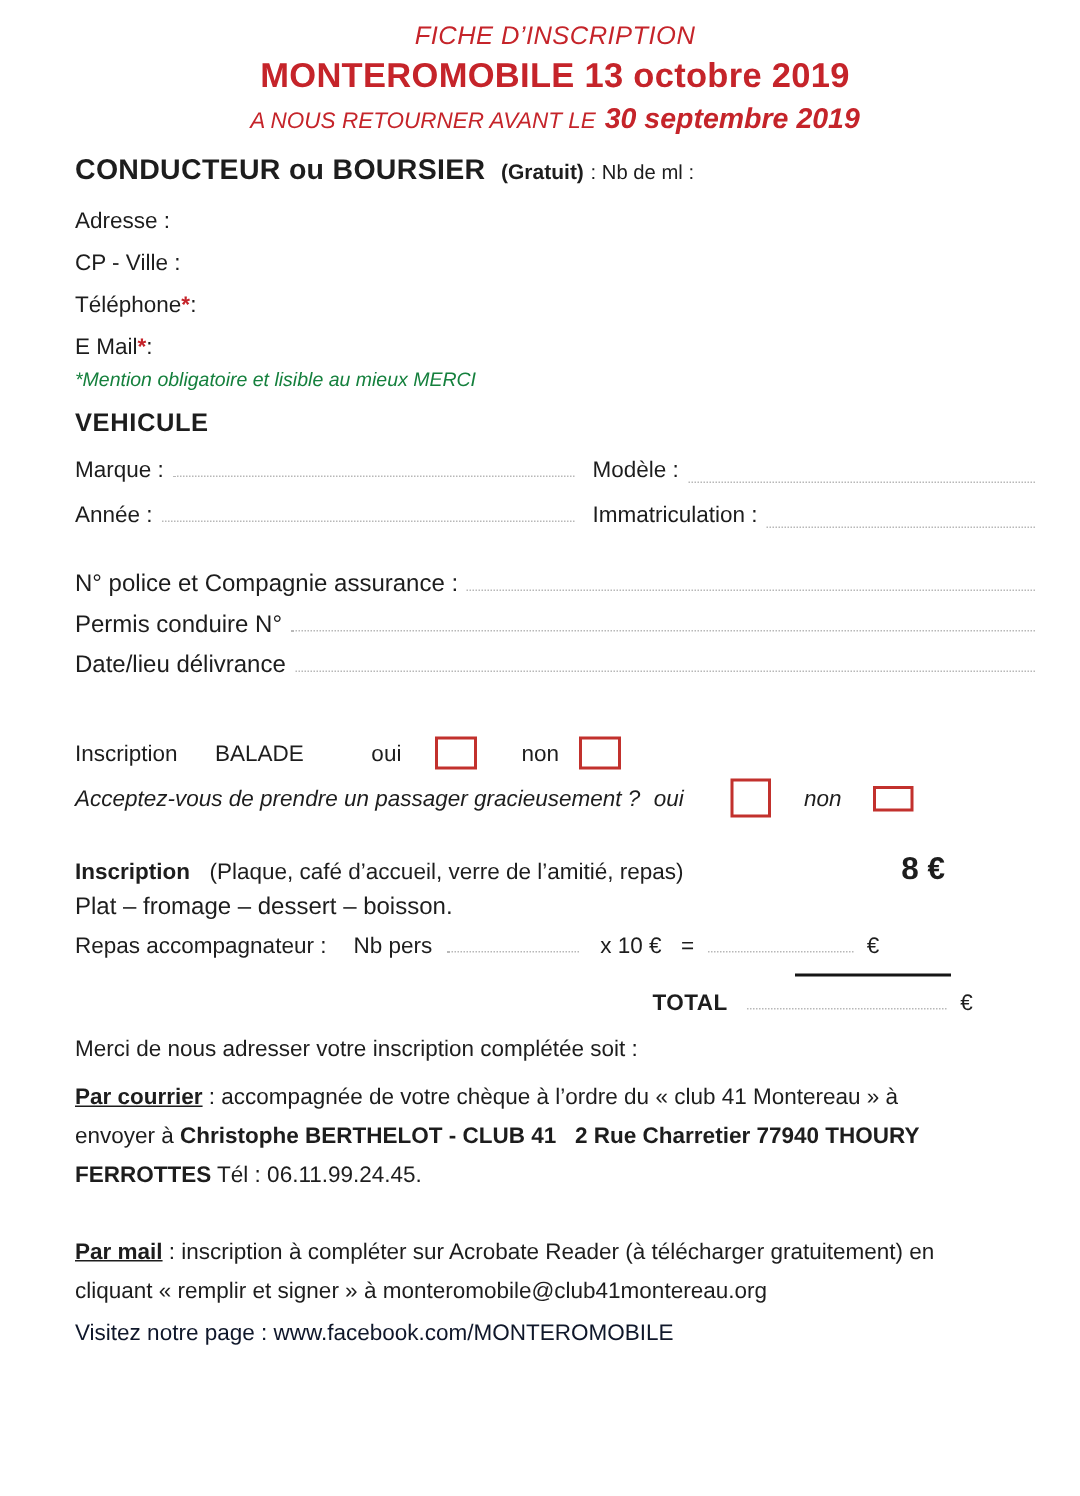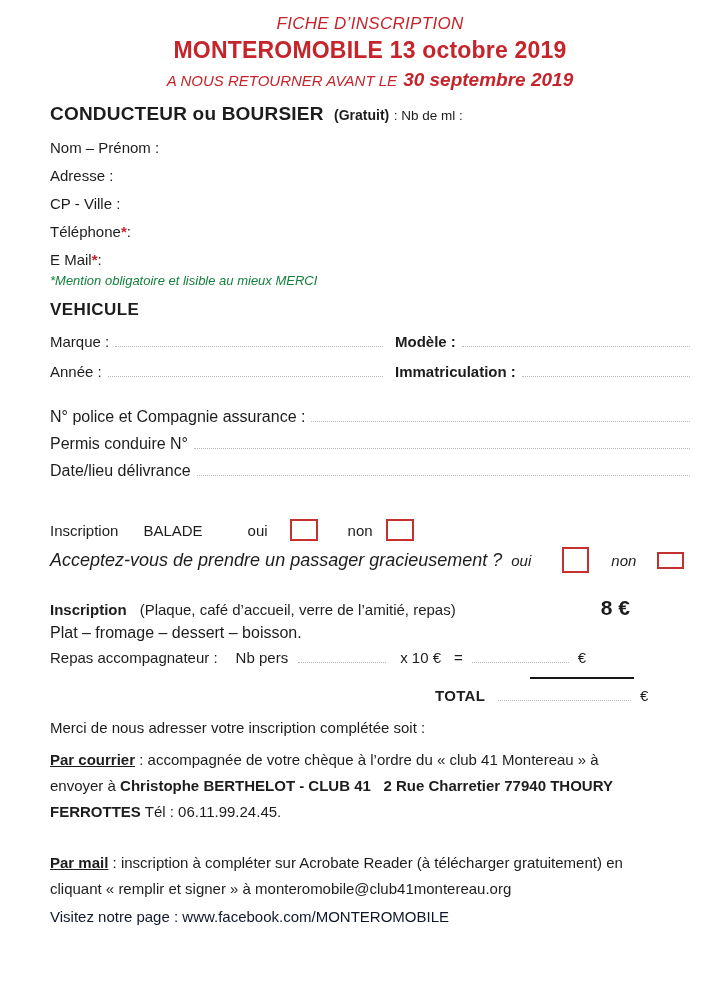--- a/index.html
+++ b/index.html
@@ -27,38 +27,38 @@
   .fields { margin-top:6px; }
   .field-line { height:28px; display:flex; align-items:center; font-size:15px; }
   .star { color:#c5242a; font-weight:700; }
   .note { font-size:13px; font-style:italic; color:#15803d; height:17px; }
 
   
   .veh-head { margin-top:10px; font-size:17px; font-weight:700; letter-spacing:.4px; height:22px; }
   .veh-rows { margin-top:4px; }
   .veh-row { display:flex; height:30px; align-items:center; font-size:15px; }
   .veh-cell-l { width:345px; display:flex; align-items:baseline; padding-right:12px; }
-  .veh-cell-r { flex:1; display:flex; align-items:flex-start;font-weight:bold; }
+  .veh-cell-r { flex:1; display:flex; align-items:flex-end; }
   .dotline { border-bottom:1.5px dotted #b8b8b8; height:14px; flex:1; margin-left:6px; }
   .dotline.fixed { flex:none; }
 
   .ins-rows { margin-top:22px; }
   .ins-row { display:flex; align-items:baseline; height:27px; font-size:16px;text-align:center; }
 
   
   .chk { border:2px solid #c2312d; background:#fff; display:inline-block; }
   .balade-row { margin-top:28px; height:26px; display:flex; align-items:center; font-size:15px; }
   .balade-row .sp1 { margin-left:25px; }
   .balade-row .sp2 { margin-left:45px; }
   .chk-a { width:28px; height:22px; margin-left:22px; }
   .balade-row .sp3 { margin-left:30px; }
   .chk-b { width:28px; height:22px; margin-left:13px; }
 
   .pass-row { margin-top:3px; height:28px; display:flex; align-items:center; }
-  .pass-q { font-size:18px; font-style:italic; }
+  .pass-q { font-size:15px; font-style:italic; }
   .pass-oui { font-size:15px; font-style:italic; margin-left:9px; }
   .chk-c { width:27px; height:26px; margin-left:31px; }
   .pass-non { font-size:15px; font-style:italic; margin-left:22px; }
   .chk-d { width:27px; height:17px; margin-left:21px; }
 
   
   .price-row { margin-top:22px; display:flex; align-items:baseline; height:26px; }
   .price-row .lbl { font-size:15px; font-weight:700; }
   .price-row .det { font-size:15px; margin-left:13px; }
   .price-row .prix { font-size:21px; font-weight:700; margin-left:auto; margin-right:60px; }
@@ -100,23 +100,20 @@
   </div>
 
   <div class="cond-head">
     <span class="big">CONDUCTEUR ou BOURSIER</span>
     <span class="grat">(Gratuit)</span>
     <span class="suff">: Nb de ml :</span>
   </div>
 
   <div class="fields">
     <div class="field-line">
-      <span>Nom – Prénom :</span>
-    </div>
-    <div class="field-line">
       <span>Adresse :</span>
     </div>
     <div class="field-line">
       <span>CP - Ville :</span>
     </div>
     <div class="field-line">
       <span>Téléphone</span>
         <span class="star">*</span>
         <span> :</span>
     </div>

